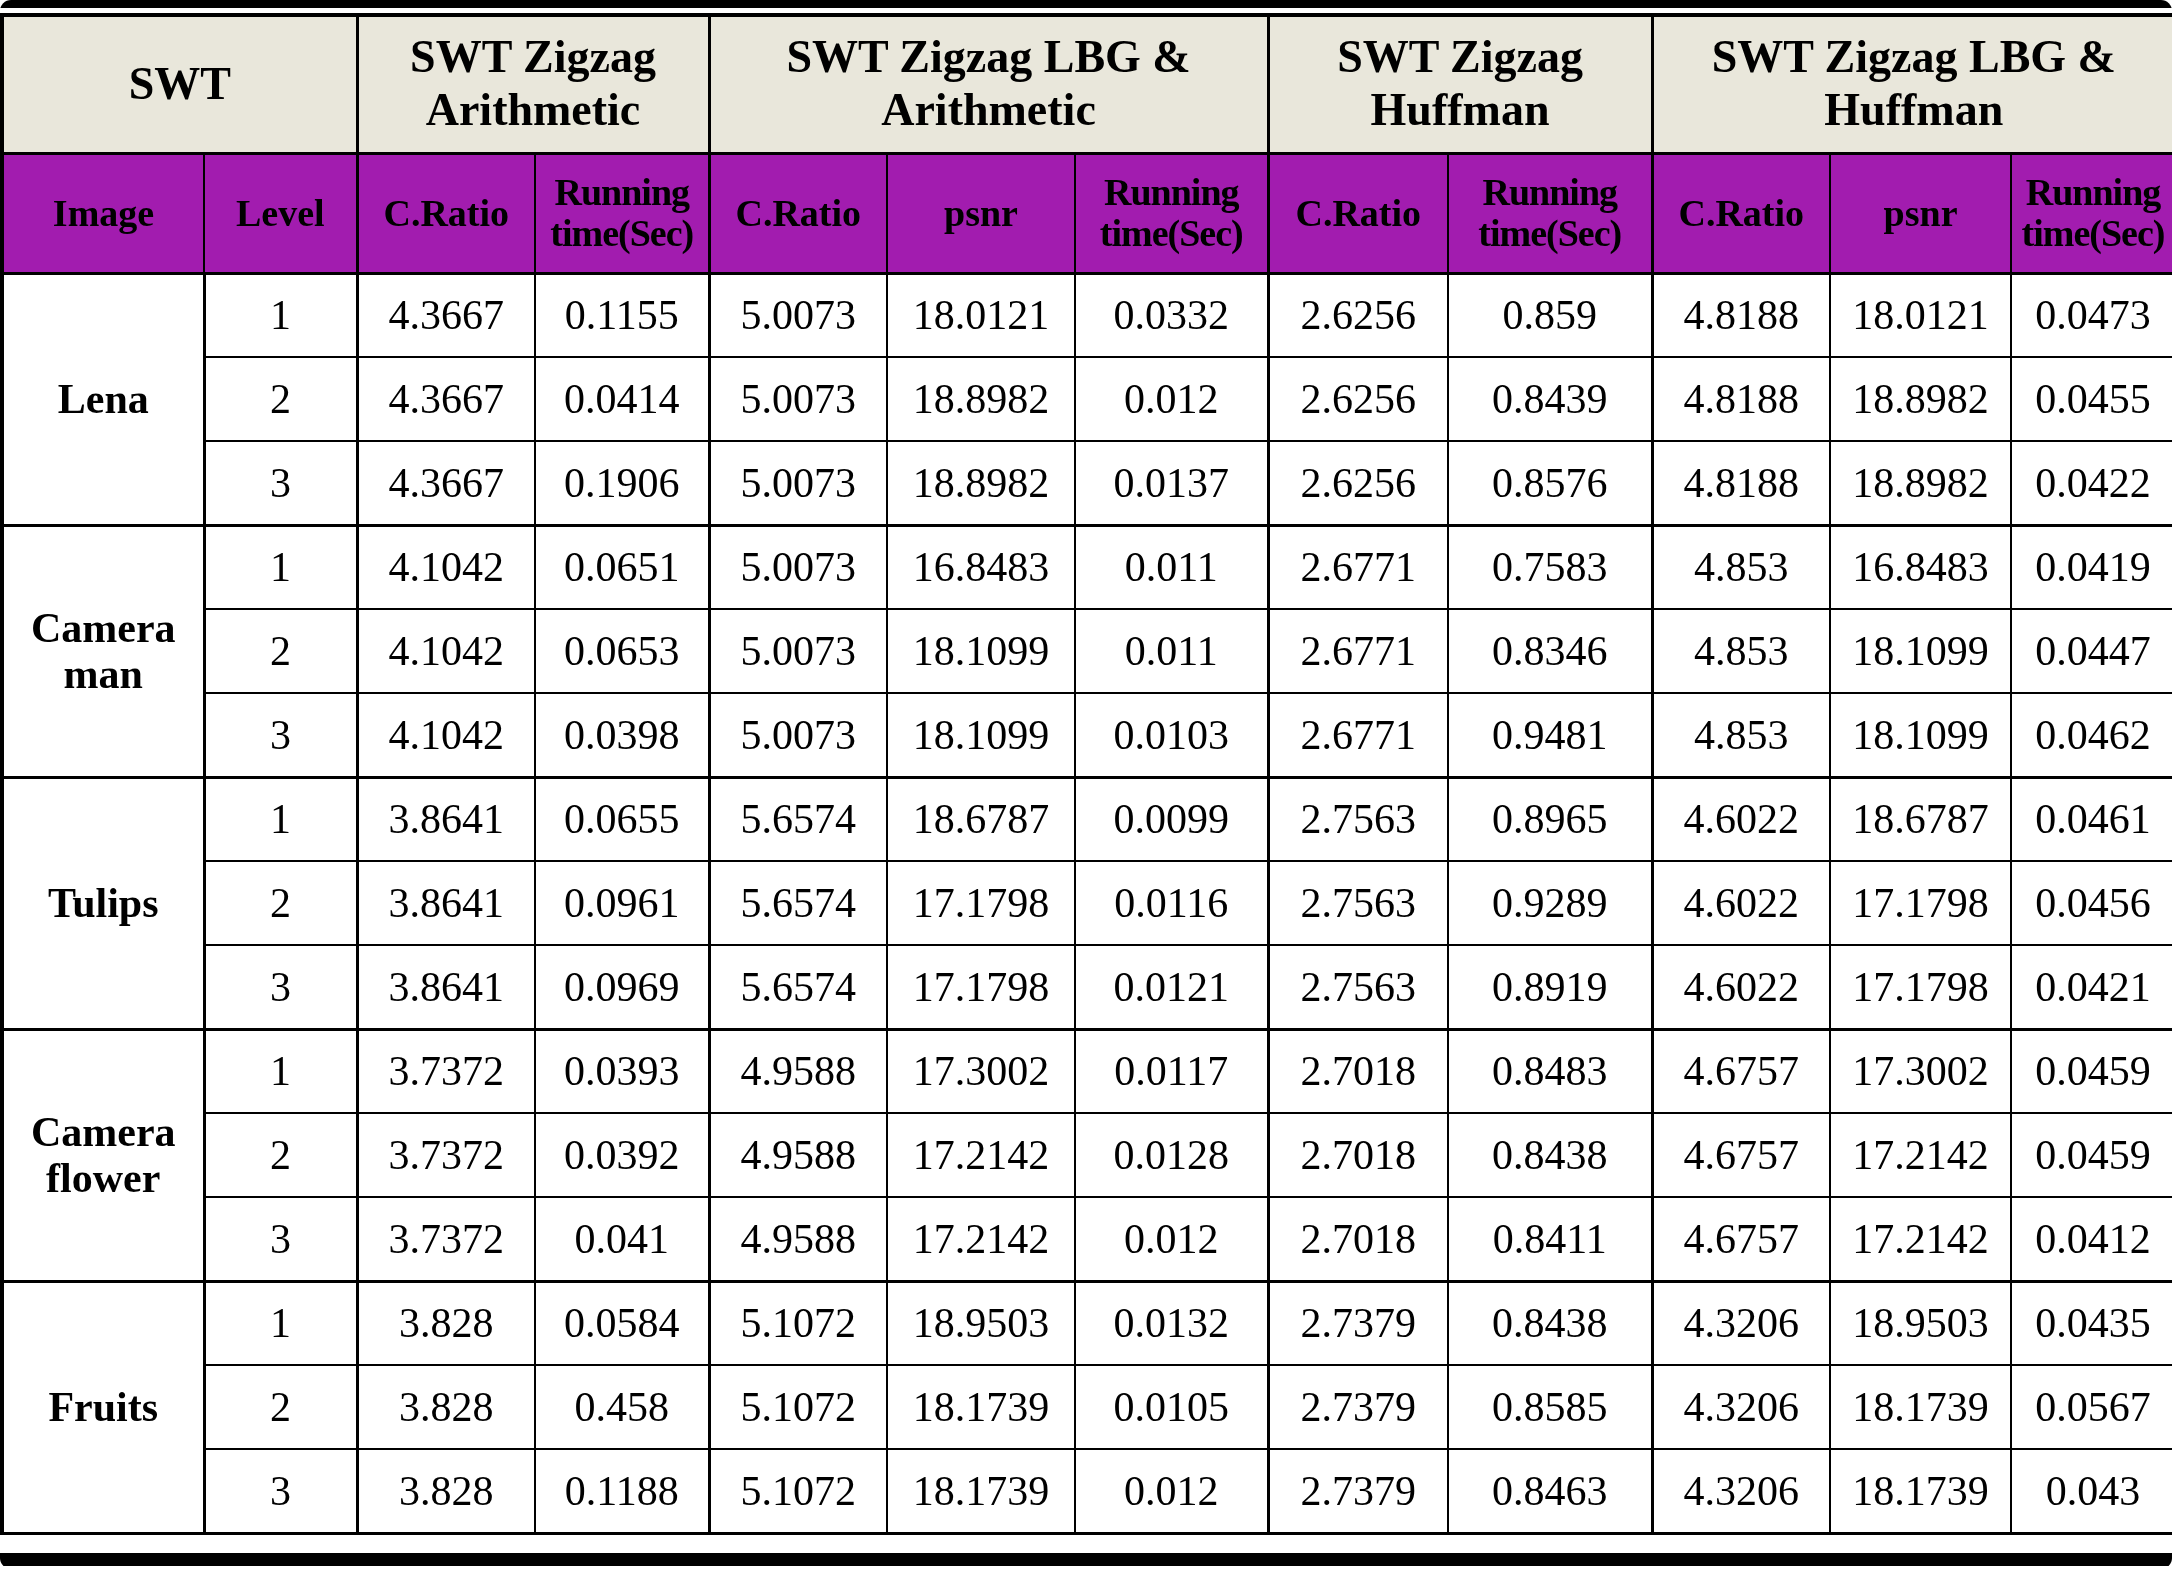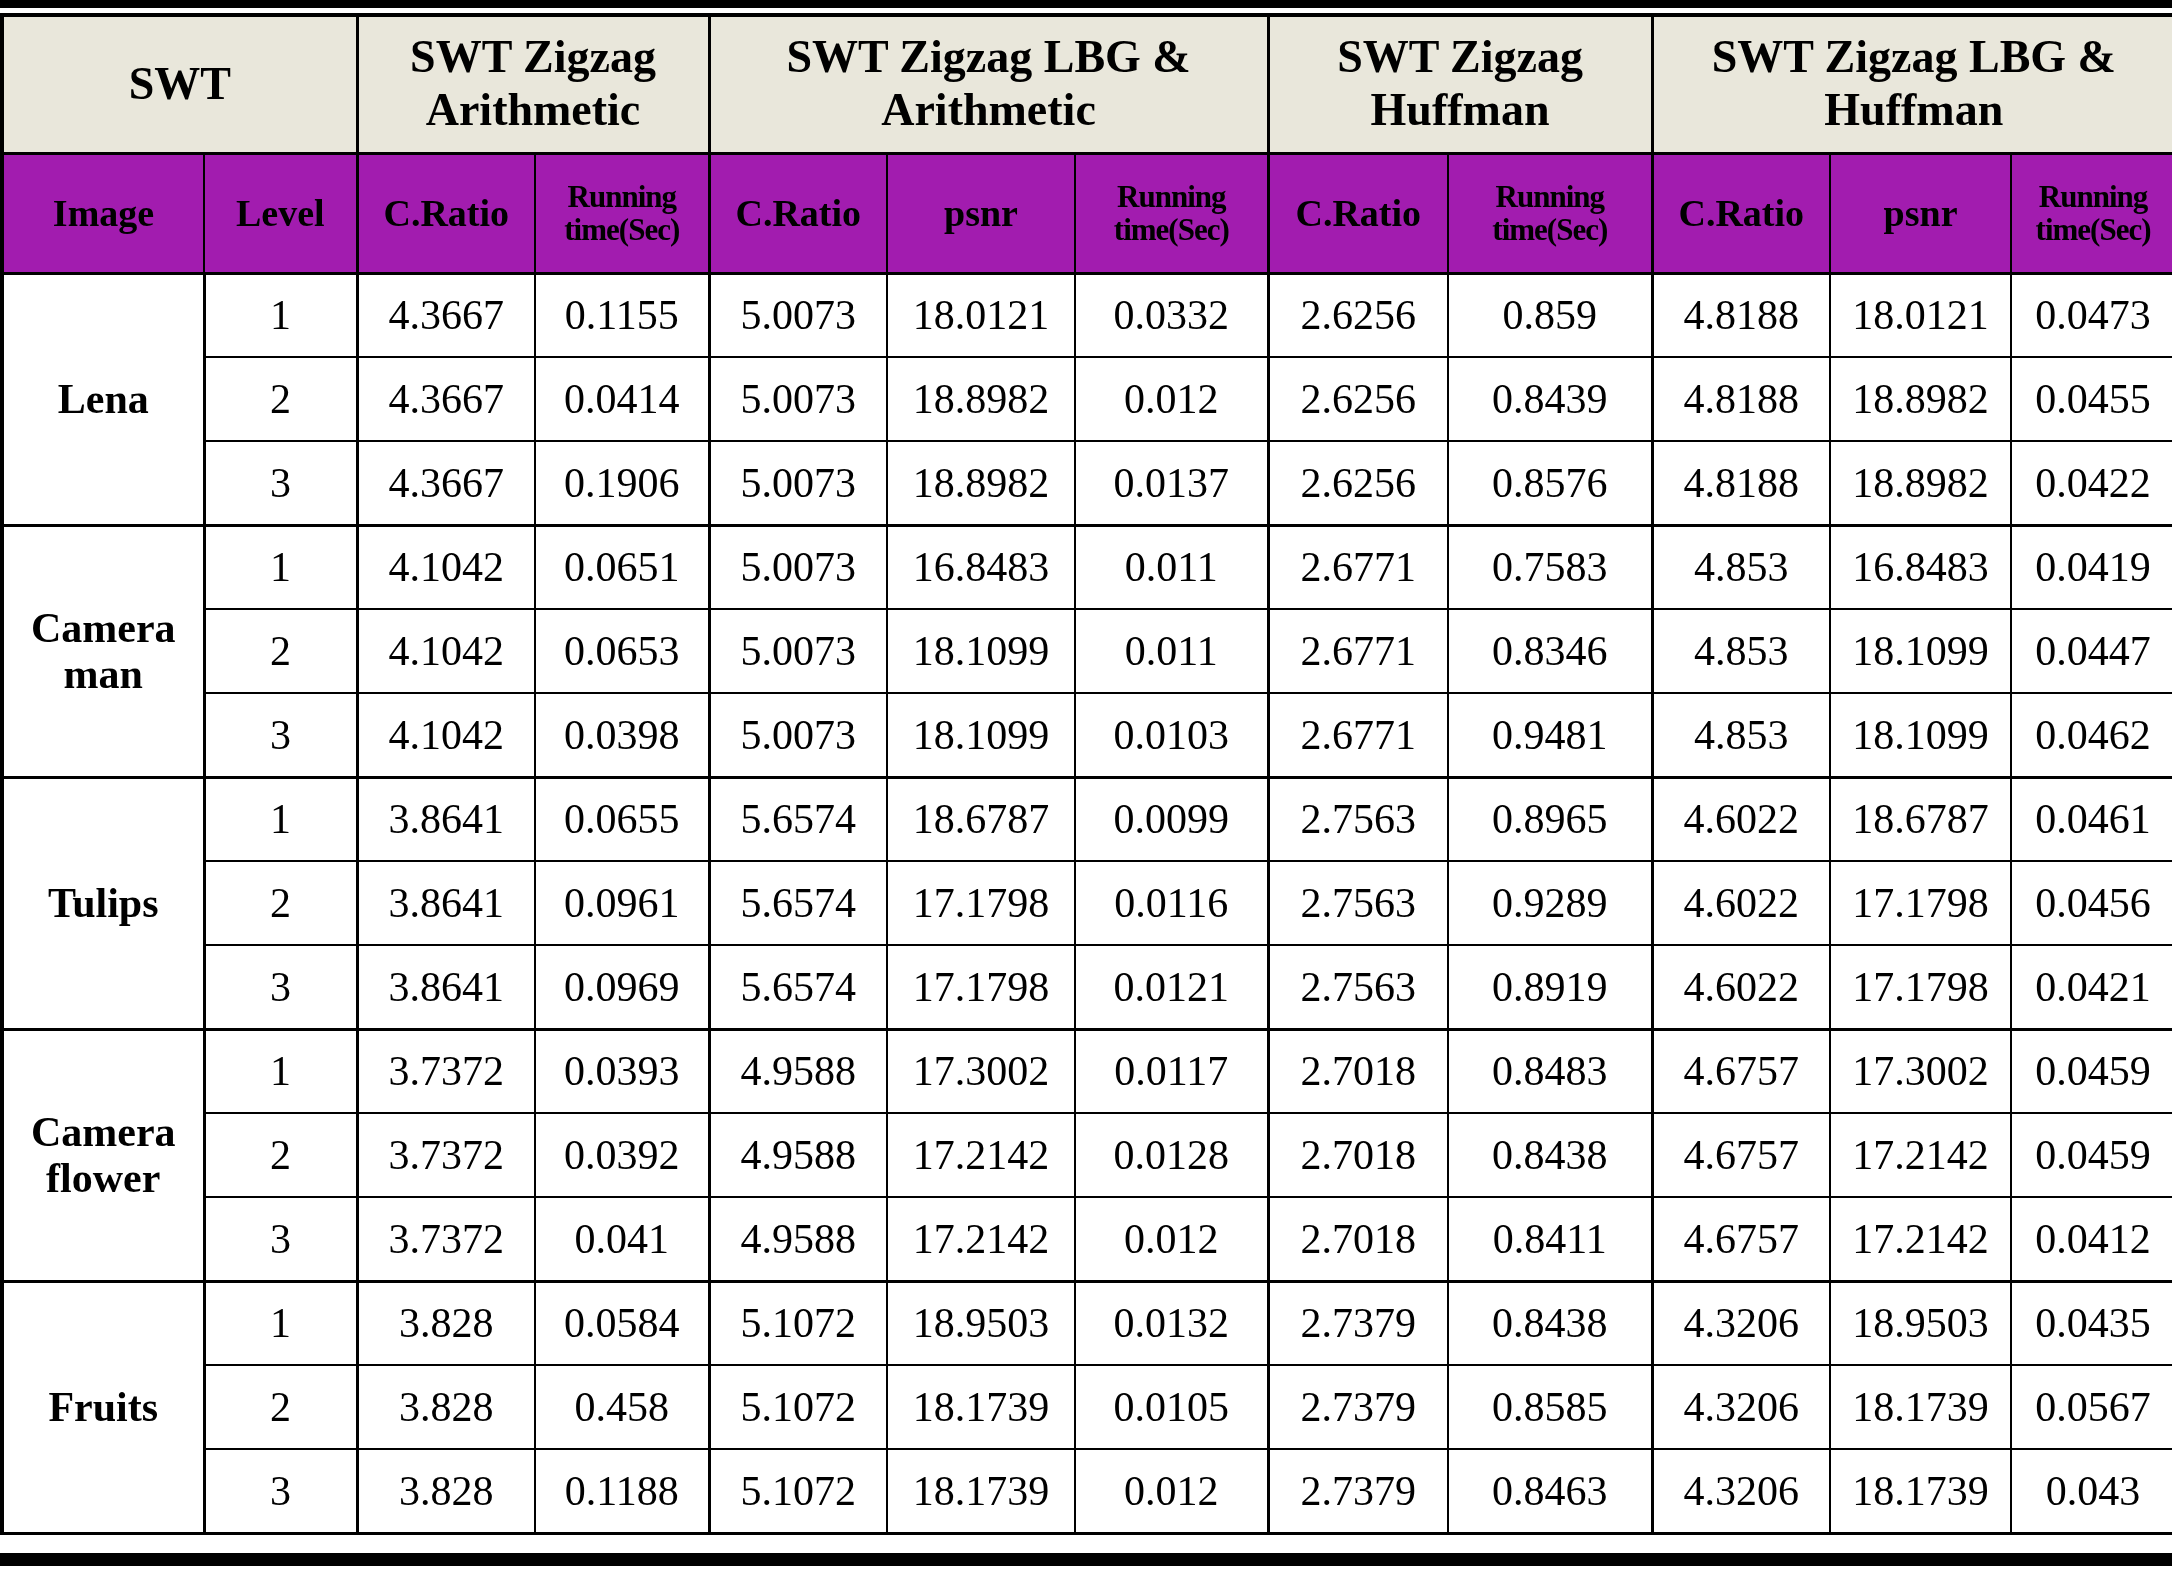--- a/index.html
+++ b/index.html
@@ -1,32 +1,32 @@
 <!DOCTYPE html>
 <html><head>
 <meta charset="utf-8">
 <style>
   html,body{margin:0;padding:0;background:#ffffff;}
   .page{position:relative;width:2172px;height:1569px;background:#ffffff;overflow:hidden;
-        font-family:"Liberation Serif","DejaVu Serif",serif;color:#000;}
+        font-family:"Liberation Serif","DejaVu Serif",serif;color:#000;border-radius:11px;}
   .rule{position:absolute;left:0;right:0;background:#000;}
   .rule.top{top:0;height:8px;}
   .rule.bottom{top:1553px;height:13px;}
   .table-wrap{position:absolute;top:13px;left:0;width:2176px;}
   table{border-collapse:collapse;table-layout:fixed;width:2172px;}
   th,td{border:2px solid #000;text-align:center;vertical-align:middle;
         overflow:hidden;padding:0 2px;box-sizing:border-box;}
   table{border-left:4px solid #000;border-top:4px solid #000;border-bottom:3px solid #000;}
   th:last-child,td:last-child{border-right:none;}
   tr.grp-hdr-row{height:138px;}
   tr.grp-hdr-row th{background:#e9e7db;font-size:46px;font-weight:bold;line-height:1.15;
                     border-bottom:3px solid #000;}
   tr.col-hdr-row{height:120px;}
   tr.col-hdr-row th{background:#a21caf;font-size:38px;font-weight:bold;}
-  tr.col-hdr-row th.running{font-size:31px;line-height:1.08;letter-spacing:-1px;}
+  tr.col-hdr-row th.running{font-size:38px;line-height:1.08;letter-spacing:-1px;}
   tbody tr{height:84px;}
   tbody td{font-size:42px;background:#ffffff;}
   td.img-cell{font-weight:bold;line-height:1.1;margin-top:28px;}
   tbody tr.group-first td{border-top:3px solid #000;}
   .gb{border-left:3px solid #000 !important;}
 </style>
 </head>
 <body>
 
 <div class="page">

